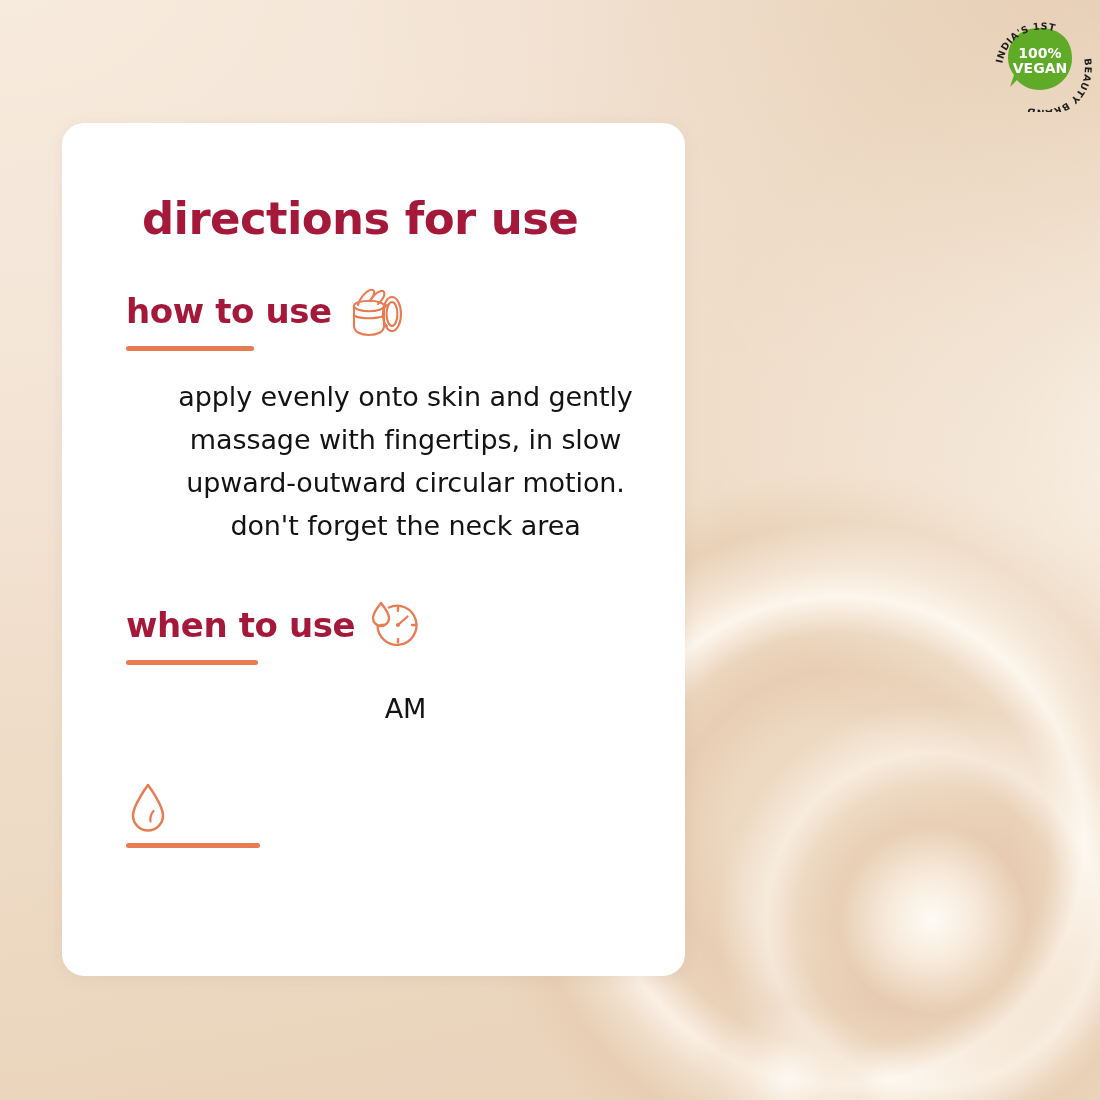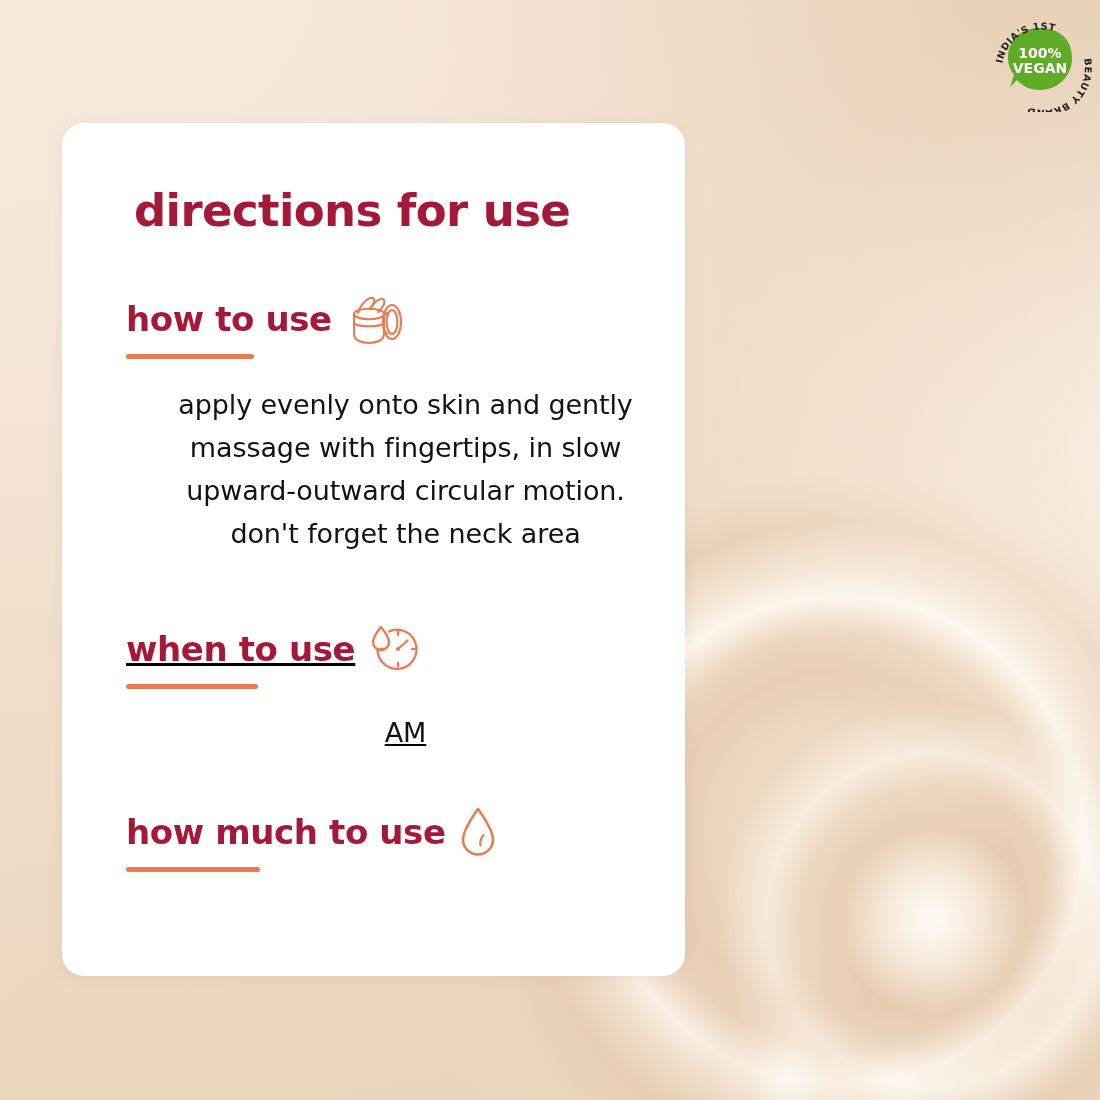--- a/index.html
+++ b/index.html
@@ -114,27 +114,27 @@
     padding: 57px 0 0 64px;
   }
 
   .title {
     color: #a4183a;
     font-family: "DejaVu Sans", sans-serif;
     font-weight: bold;
     font-size: 45px;
     letter-spacing: -0.6px;
     line-height: 1;
-    margin: 8px;
+    margin: 16px;
     white-space: nowrap;
   }
 
   .section { margin-top: 0; }
-  .section.s-how   { margin-top: 64px; }
-  .section.s-when  { margin-top: 72px; text-decoration: underline; }
+  .section.s-how   { margin-top: 48px; }
+  .section.s-when  { margin-top: 56px; }
   .section.s-much  { margin-top: 56px; }
 
   .head-row {
     display: flex;
     align-items: center;
     gap: 10px;
     height: 44px;
   }
   .head-text {
     color: #a4183a;
@@ -265,21 +265,20 @@
             <circle cx="33" cy="28" r="2.1" fill="#e87b51" stroke="none"></circle>
           </svg>
         </span>
       </div>
       <div class="rule w-when"></div>
       <p class="body-text tight">AM</p>
     </div>
 
     <div class="section s-much">
       <div class="head-row">
-        <span class="head-text">how much to use</span>
         <span class="head-icon">
           <svg width="44" height="58" viewBox="0 0 44 58" fill="none" stroke="#e87b51" stroke-width="2.5" stroke-linecap="round" stroke-linejoin="round">
             <path d="M 22 6 C 22 6 7 26 7 36.5 C 7 44.8 13.7 51.5 22 51.5
                      C 30.3 51.5 37 44.8 37 36.5 C 37 26 22 6 22 6 Z"></path>
             <path d="M 27.5 32 C 25 35 24 39 24.5 42.5" stroke-width="2.2"></path>
           </svg>
         </span>
       </div>
       <div class="rule w-much"></div>
     </div>

